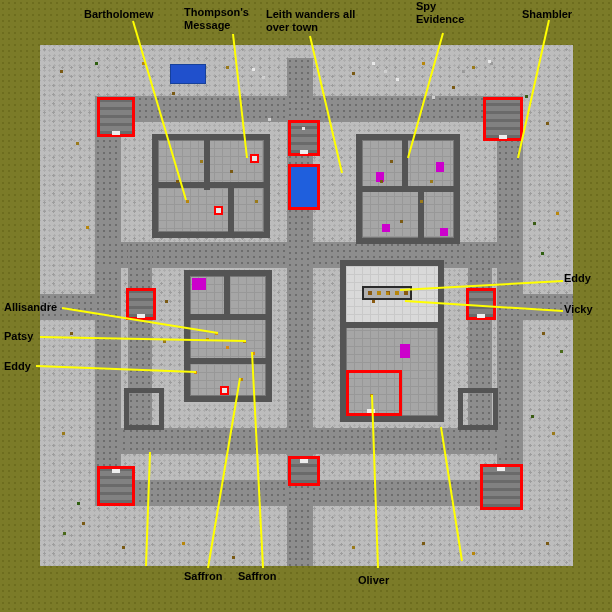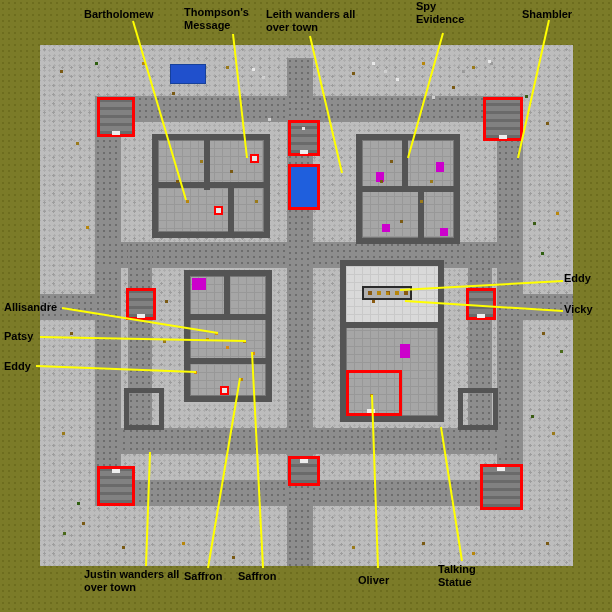--- a/index.html
+++ b/index.html
@@ -197,19 +197,17 @@
   <div class="lbl nowrap" style="left:84px;top:8px">Bartholomew</div>
   <div class="lbl center" style="left:184px;top:6px;width:96px">Thompson's Message</div>
   <div class="lbl center" style="left:266px;top:8px;width:90px">Leith wanders all over town</div>
   <div class="lbl" style="left:416px;top:0;width:62px">Spy Evidence</div>
   <div class="lbl nowrap" style="left:522px;top:8px">Shambler</div>
   <div class="lbl nowrap" style="left:564px;top:272px">Eddy</div>
   <div class="lbl nowrap" style="left:564px;top:303px">Vicky</div>
   <div class="lbl nowrap" style="left:4px;top:301px">Allisandre</div>
   <div class="lbl nowrap" style="left:4px;top:330px">Patsy</div>
   <div class="lbl nowrap" style="left:4px;top:360px">Eddy</div>
-  <div class="lbl" style="left:84px;top:568px;width:100px">Justin wanders all over town</div>
   <div class="lbl nowrap" style="left:184px;top:570px">Saffron</div>
   <div class="lbl nowrap" style="left:238px;top:570px">Saffron</div>
   <div class="lbl nowrap" style="left:358px;top:574px">Oliver</div>
-  <div class="lbl" style="left:438px;top:563px;width:62px">Talking Statue</div>
 
 </div>
 
 </body></html>

